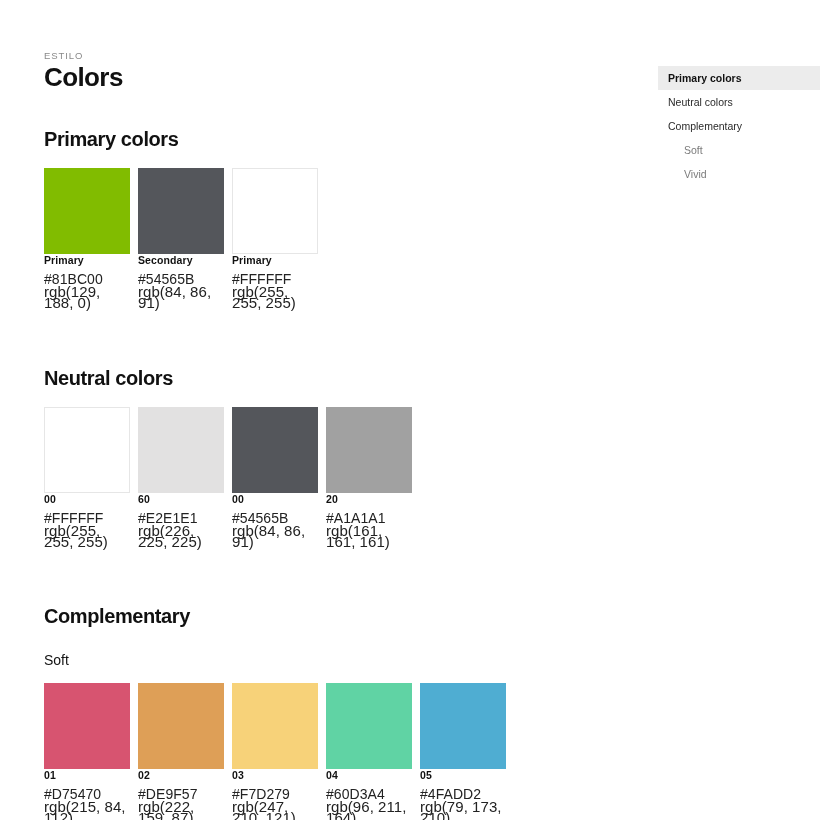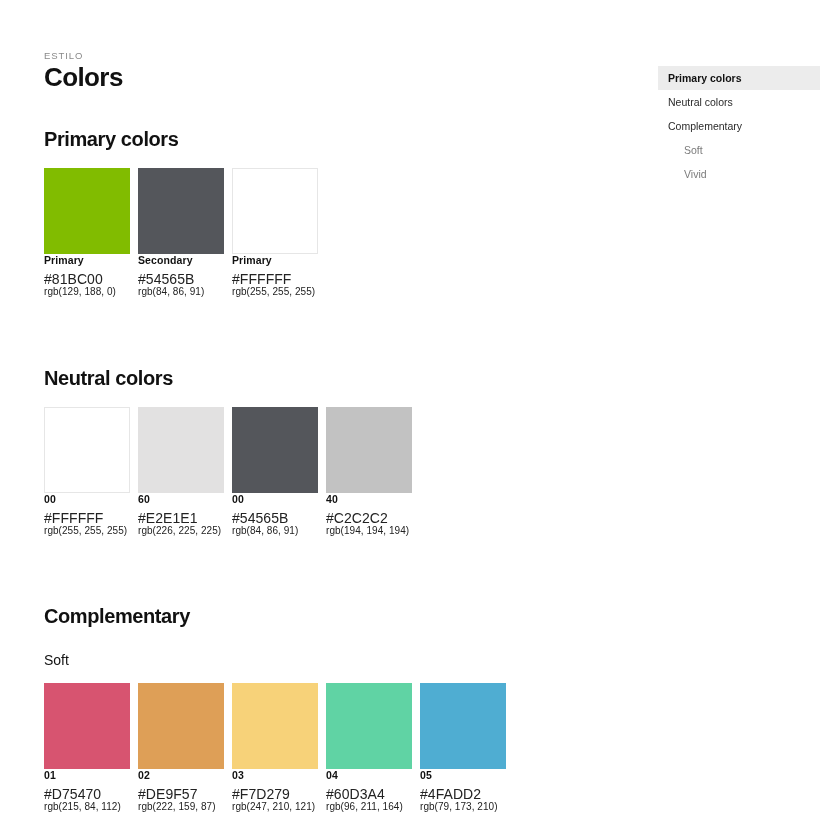--- a/index.html
+++ b/index.html
@@ -112,21 +112,21 @@
 
   .swatch-hex {
     margin-top: 7px;
     font-size: 14px;
     color: #222222;
     line-height: 11.5px;
     letter-spacing: 0.05px;
   }
 
   .swatch-rgb {
-    font-size: 10px;
+    font-size: 15px;
     color: #222222;
     line-height: 11.5px;
     letter-spacing: 0.05px;
   }
 
   
   .swatch-row.primary .swatch-cell { margin-right: 8px; }
 
   
   .toc {
@@ -210,24 +210,24 @@
             <div class="swatch-hex">#E2E1E1</div>
             <div class="swatch-rgb">rgb(226, 225, 225)</div>
           </div>
           <div class="swatch-cell">
             <div class="swatch-chip" style="background: rgb(84, 86, 91);"></div>
             <div class="swatch-name">00</div>
             <div class="swatch-hex">#54565B</div>
             <div class="swatch-rgb">rgb(84, 86, 91)</div>
           </div>
           <div class="swatch-cell">
-            <div class="swatch-chip" style="background: rgb(194, 194, 194);"></div>
-            <div class="swatch-name">40</div>
-            <div class="swatch-hex">#C2C2C2</div>
-            <div class="swatch-rgb">rgb(194, 194, 194)</div>
+            <div class="swatch-chip" style="background: rgb(161, 161, 161);"></div>
+            <div class="swatch-name">20</div>
+            <div class="swatch-hex">#A1A1A1</div>
+            <div class="swatch-rgb">rgb(161, 161, 161)</div>
           </div>
         </div>
     </div>
 
     <div class="section section-complementary">
       <h2 class="section-title">Complementary</h2>
       <h3 class="subsection-title">Soft</h3>
       <div class="swatch-row tight" id="row-soft">
           <div class="swatch-cell">
             <div class="swatch-chip" style="background: rgb(215, 84, 112);"></div>

